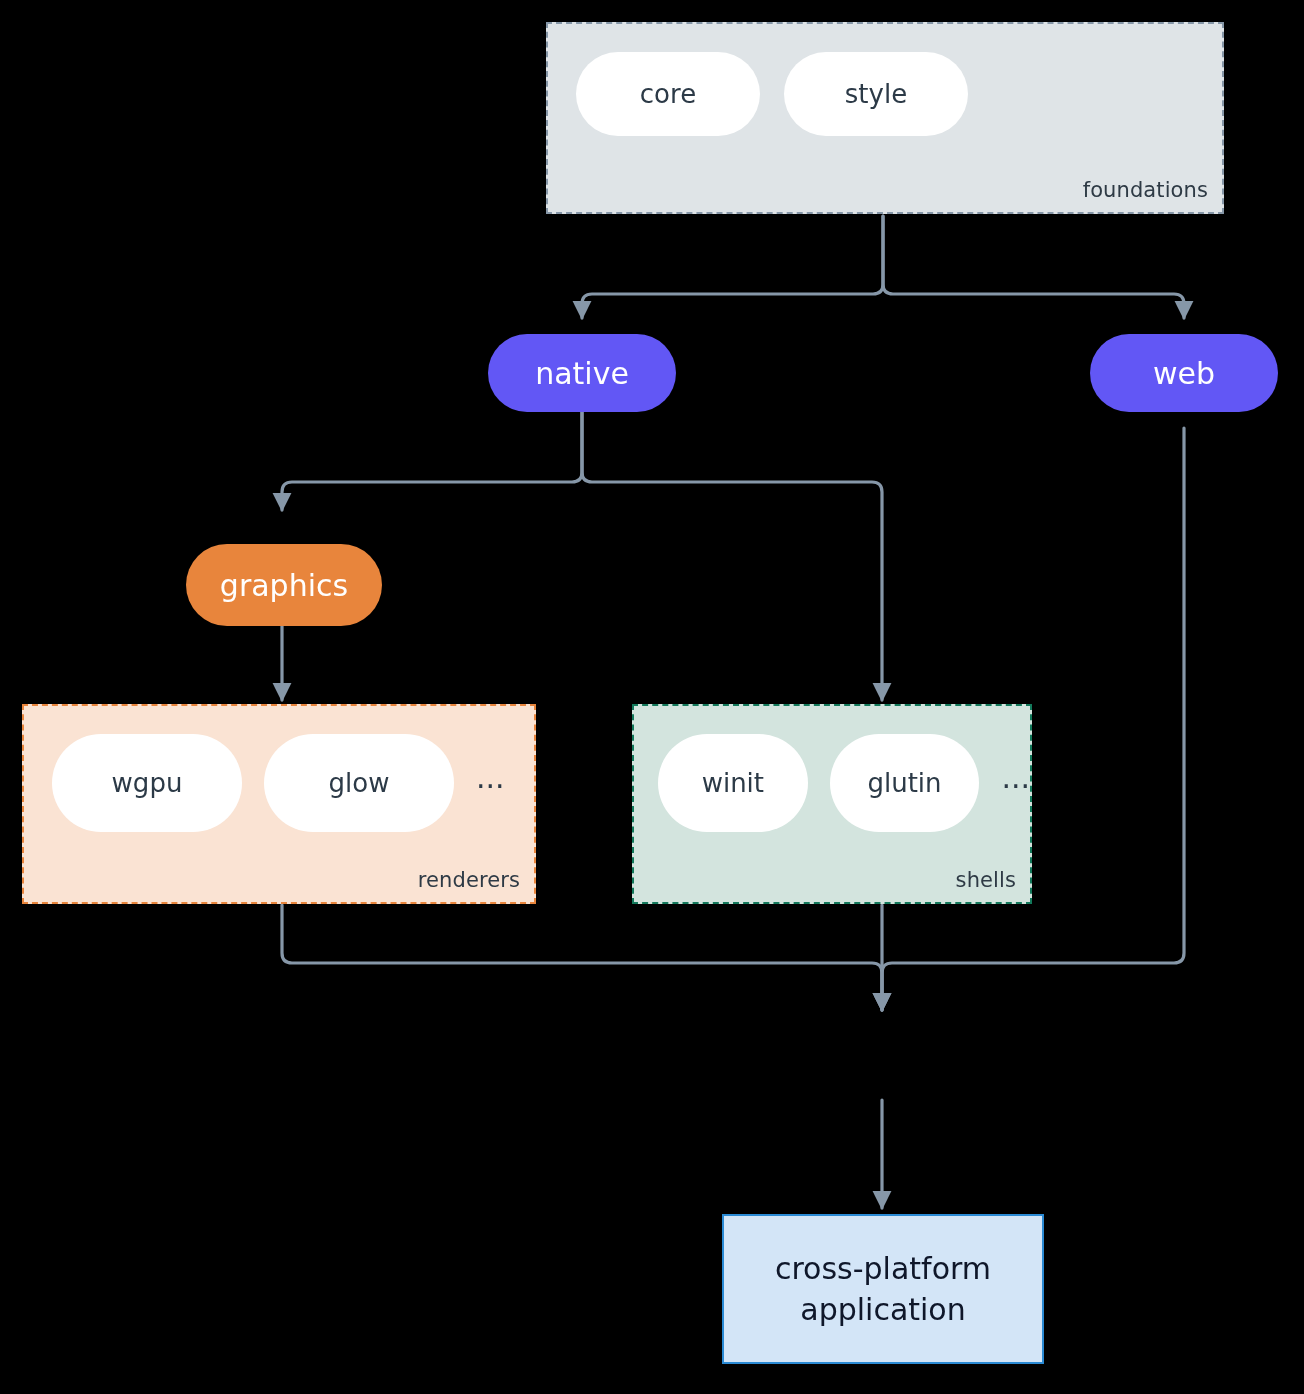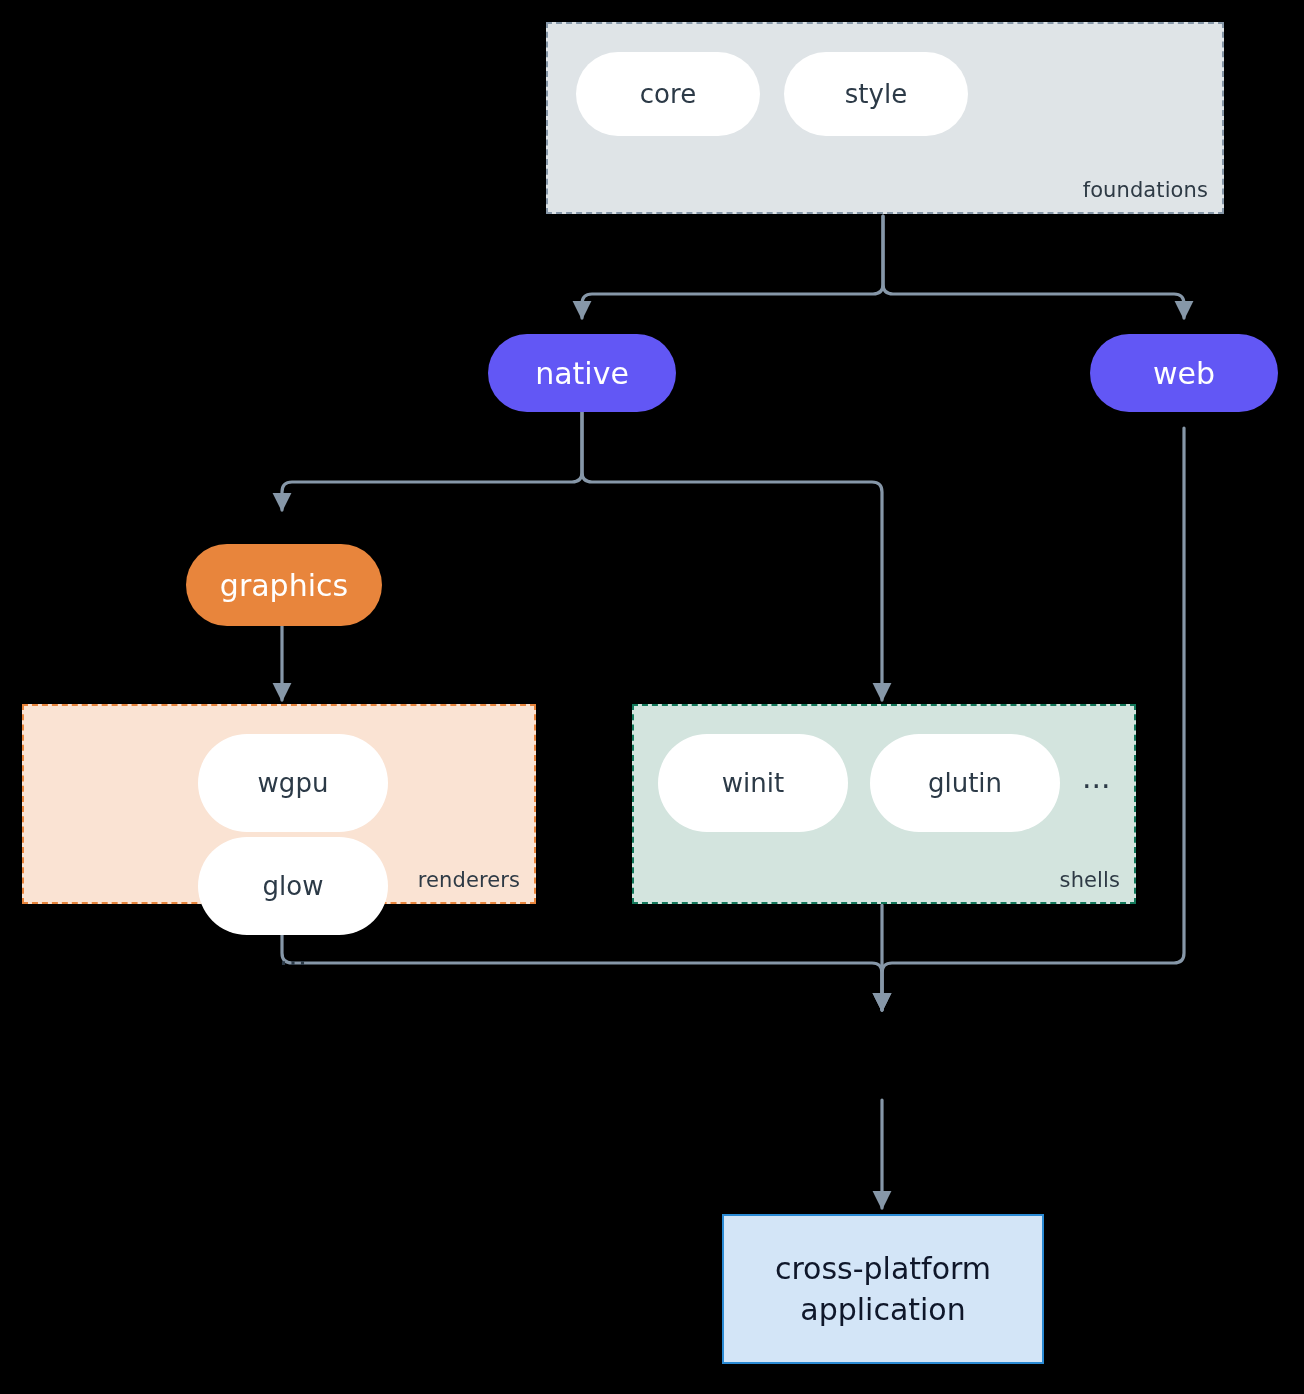--- a/index.html
+++ b/index.html
@@ -125,33 +125,33 @@
       </div>
       <div class="leaf" style="width:184px; height:84px;">
         <span>style</span>
       </div>
     </div>
     <div class="cluster-label">foundations</div>
   </div>
 
   <div class="cluster" style="left:22px; top:704px; width:514px; height:200px;
               background:#FAE3D3; border:2px dashed #E8853C;">
-    <div class="cluster-row" style="gap:5px; padding:28px 0 0 28px;flex-direction:column;">
+    <div class="cluster-row" style="gap:22px; padding:28px 0 0 28px;">
       <div class="leaf" style="width:190px; height:98px;">
         <span>wgpu</span>
       </div>
       <div class="leaf" style="width:190px; height:98px;">
         <span>glow</span>
       </div>
       <div class="ellipsis">...</div>
     </div>
     <div class="cluster-label">renderers</div>
   </div>
 
-  <div class="cluster" style="left:632px; top:704px; width:504px; height:200px;
+  <div class="cluster" style="left:632px; top:704px; width:400px; height:200px;
               background:#D3E4DE; border:2px dashed #13795B;">
     <div class="cluster-row" style="gap:22px; padding:28px 0 0 24px;">
       <div class="leaf" style="width:190px; height:98px;">
         <span>winit</span>
       </div>
       <div class="leaf" style="width:190px; height:98px;">
         <span>glutin</span>
       </div>
       <div class="ellipsis">...</div>
     </div>

